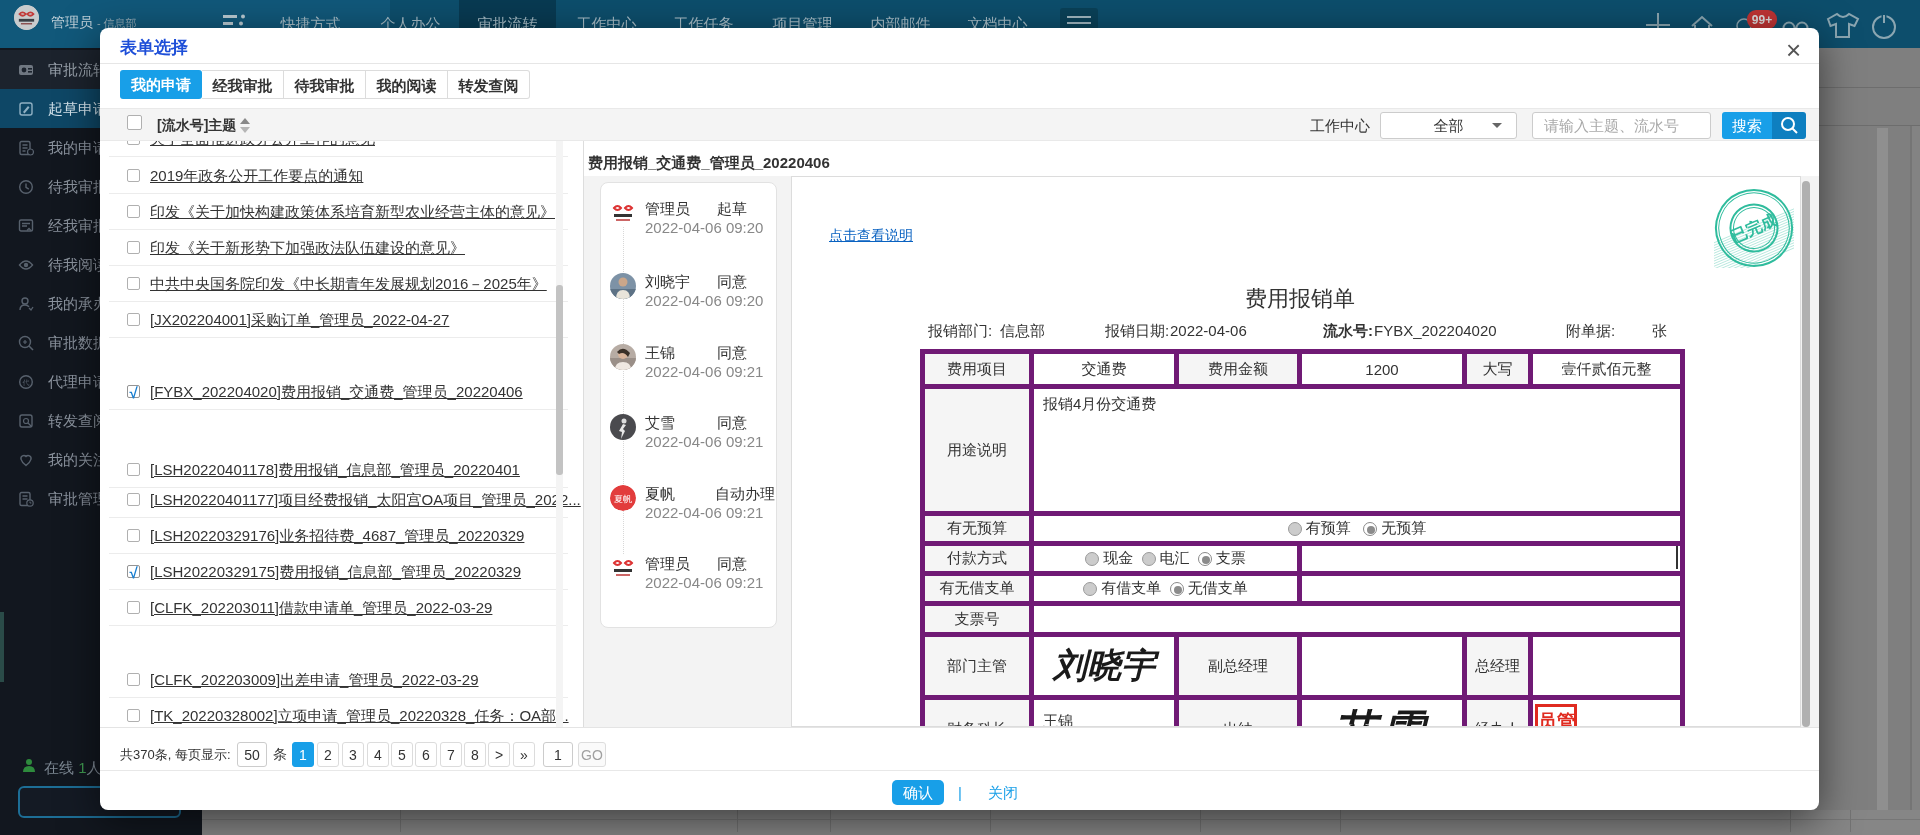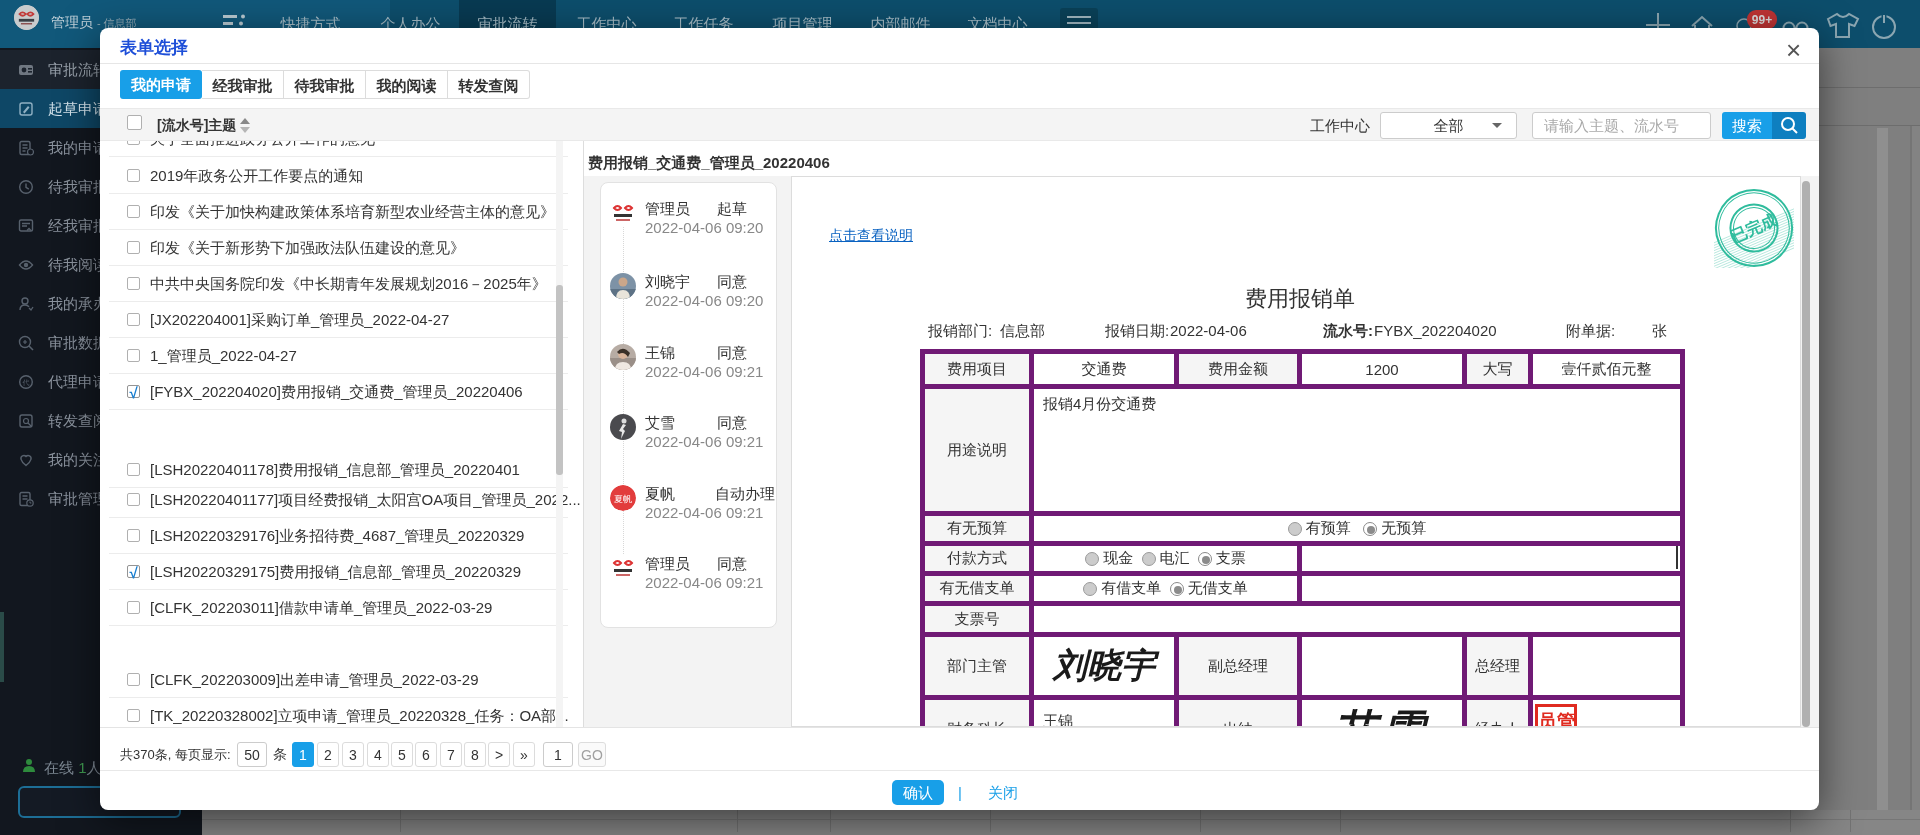--- a/index.html
+++ b/index.html
@@ -65,21 +65,21 @@
 .dd { position:absolute; left:1280px; top:3px; width:137px; height:27px; border:1px solid #ccc; border-radius:3px; background:#fff; font-size:15px; color:#333; text-align:center; line-height:25px; }
 .dd .car { position:absolute; right:14px; top:10px; width:0; height:0; border:5px solid transparent; border-top-color:#666; }
 .sinput { position:absolute; left:1432px; top:3px; width:179px; height:27px; border:1px solid #ccc; border-radius:3px; background:#fff; font-size:15px; color:#a9a9a9; line-height:25px; padding-left:11px; }
 .sbtn { position:absolute; left:1622px; top:3px; width:50px; height:27px; background:#189fe8; color:#fff; font-size:15px; text-align:center; line-height:27px; border-radius:3px 0 0 3px; }
 .magbtn { position:absolute; left:1672px; top:3px; width:34px; height:27px; background:#0e7fc0; border-radius:0 3px 3px 0; }
 
 
 .list { position:absolute; left:0; top:113px; width:483px; height:586px; overflow:hidden; }
 .lrow { position:absolute; left:9px; width:459px; height:36px; border-bottom:1px solid #ececec; font-size:15px; color:#333; }
 .lrow .cb { left:18px; top:11px; }
-.lrow .t { position:absolute; left:41px; top:0; width:445px; line-height:36px; white-space:nowrap; overflow:hidden; }
+.lrow .t { position:absolute; left:41px; top:0; width:445px; line-height:36px; white-space:nowrap; overflow:hidden;text-decoration:underline; }
 .lscroll { position:absolute; left:456px; top:113px; width:7px; height:586px; background:#f4f4f4; }
 .lthumb { position:absolute; left:456px; top:257px; width:7px; height:190px; background:#c3c3c3; border-radius:3px; }
 .vdiv { position:absolute; left:483px; top:113px; width:1px; height:586px; background:#ddd; }
 
 
 .rtitle { position:absolute; left:488px; top:126px; font-size:15px; font-weight:bold; color:#333; }
 .rcont { position:absolute; left:484px; top:148px; width:1235px; height:551px; background:#f3f3f3; }
 .tl { position:absolute; left:16px; top:6px; width:177px; height:446px; background:#fff; border:1px solid #e2e2e2; border-radius:8px; }
 .tl .dot-line { position:absolute; left:22px; top:40px; width:0; height:345px; border-left:1px dotted #d8d8d8; }
 .tle { position:absolute; left:0; width:177px; height:70px; }
@@ -335,24 +335,20 @@
           <div class="t">印发《关于新形势下加强政法队伍建设的意见》</div>
         </div>
       <div class="lrow" style="top:124.5px;">
           <div class="cb"></div>
           <div class="t">中共中央国务院印发《中长期青年发展规划2016－2025年》</div>
         </div>
       <div class="lrow" style="top:160.5px;">
           <div class="cb"></div>
           <div class="t">[JX202204001]采购订单_管理员_2022-04-27</div>
         </div>
-      <div class="lrow" style="top:196.5px;">
-          <div class="cb"></div>
-          <div class="t">1_管理员_2022-04-27</div>
-        </div>
       <div class="lrow" style="top:232.5px;">
           <div class="cb ck">√</div>
           <div class="t">[FYBX_202204020]费用报销_交通费_管理员_20220406</div>
         </div>
       <div class="lrow" style="top:311px;">
           <div class="cb"></div>
           <div class="t">[LSH20220401178]费用报销_信息部_管理员_20220401</div>
         </div>
       <div class="lrow" style="top:340.5px;">
           <div class="cb"></div>

